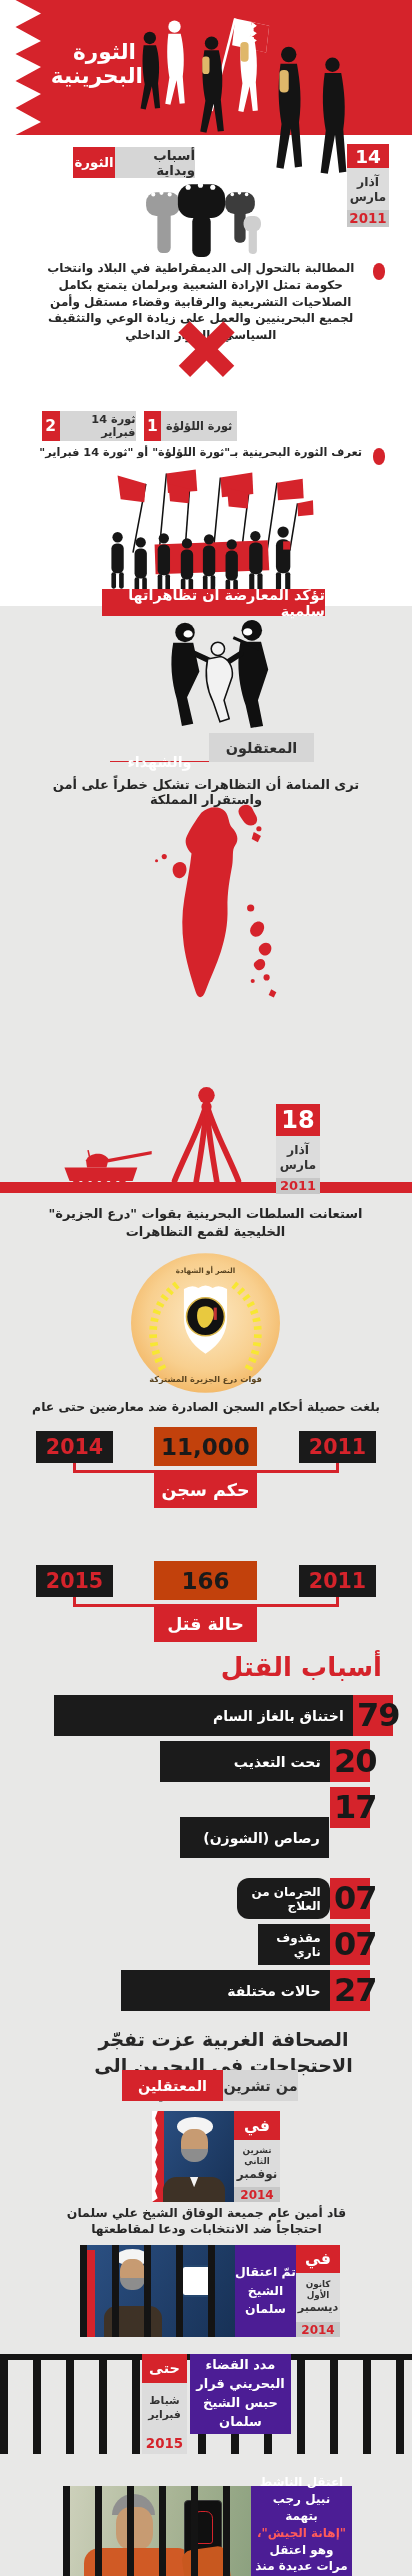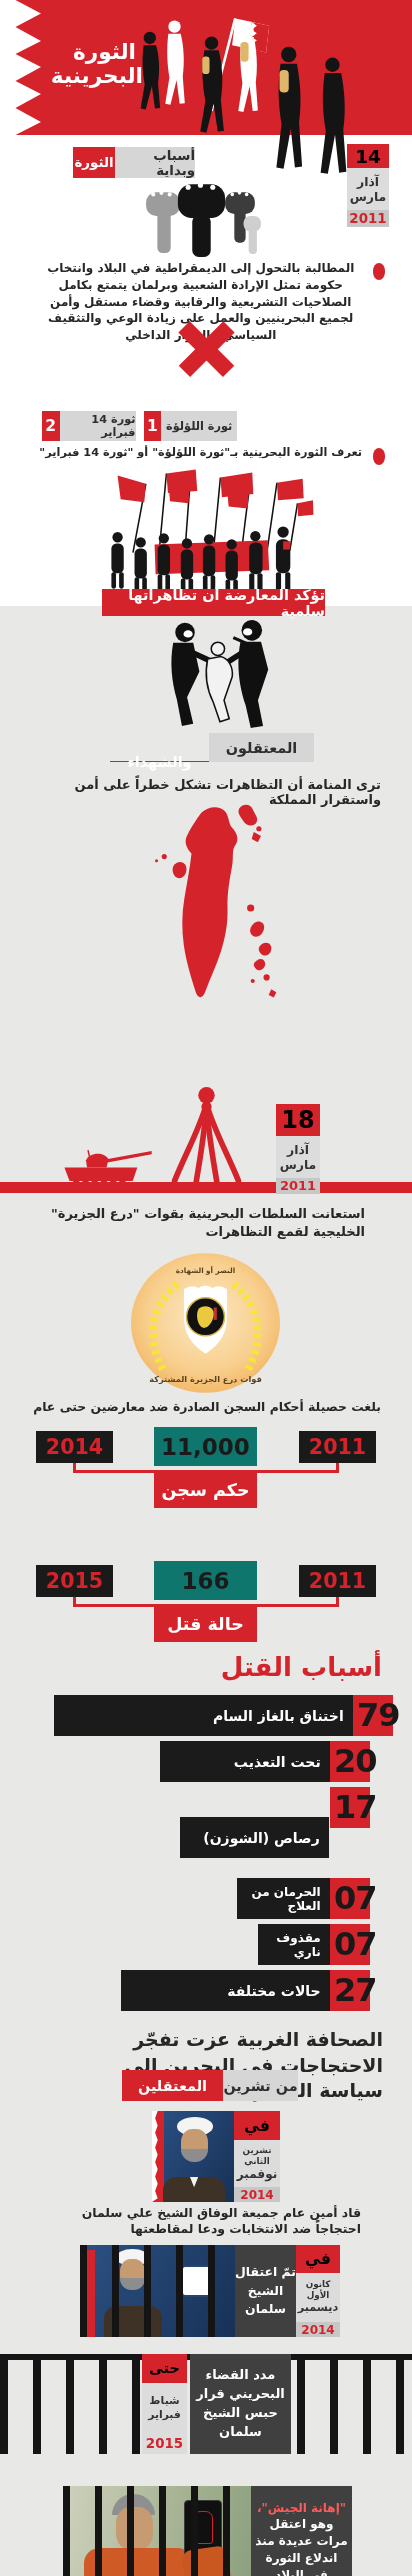--- a/index.html
+++ b/index.html
@@ -12,54 +12,54 @@
   .hero{position:absolute;top:0;left:0;width:412px;height:135px;background:#d5232b;}
   .zigzag{position:absolute;top:0;left:0;width:41px;height:135px;background:#ffffff;
     clip-path:polygon(0 0,15.5px 0,41px 13.4px,15.5px 27px,41px 41px,15.5px 54px,41px 67px,15.5px 81px,41px 94px,15.5px 108px,41px 122px,15.5px 135px,0 135px);}
   .hero-title{position:absolute;top:40px;left:66px;width:77px;color:#fff;font-weight:bold;font-size:21.6px;line-height:1.12;text-align:center;}
   
   .strip{display:flex;align-items:stretch;}
   .strip .red{background:#d5232b;color:#fff;font-weight:bold;display:flex;align-items:center;justify-content:center;}
   .strip .grey{background:#d6d6d6;color:#2e2e2e;font-weight:bold;display:flex;align-items:center;justify-content:center;}
   
   .dateblock{display:flex;flex-direction:column;text-align:center;}
-  .dateblock .d-day{background:#d5232b;color:#000000;font-weight:bold;display:flex;align-items:center;justify-content:center;text-align:right;}
+  .dateblock .d-day{background:#d5232b;color:#ffffff;font-weight:bold;display:flex;align-items:center;justify-content:center;text-align:right;}
   .dateblock .d-month{background:#dcdcdc;color:#333;font-weight:bold;display:flex;flex-direction:column;align-items:center;justify-content:center;line-height:1.25;}
   .dateblock .d-year{background:#c7c7c7;color:#d5232b;font-weight:bold;display:flex;align-items:center;justify-content:center;}
   
   .bullet-row{display:flex;direction:rtl;gap:6.2px;align-items:flex-start;}
   .bullet-dot{width:12.4px;height:16.5px;border-radius:50%;background:#d5232b;flex:0 0 auto;margin-top:3.1px;}
   .bullet-text{flex:1;color:#272727;font-weight:bold;font-size:12px;line-height:1.4;text-align:center;}
   
   .xmark{width:57px;height:57px;position:relative;}
   .xmark span{position:absolute;top:50%;left:-3.1px;width:63px;height:15.5px;background:#d5232b;}
   .xmark span:first-child{transform:translateY(-50%) rotate(45deg);}
   .xmark span:last-child{transform:translateY(-50%) rotate(-45deg);}
   
   .num-item{display:flex;}
   .num-item .nbox{width:17.5px;background:#d5232b;color:#fff;font-weight:bold;font-size:15.5px;display:flex;align-items:center;justify-content:center;}
   .num-item .nlabel{width:76px;background:#d6d6d6;color:#2e2e2e;font-weight:bold;font-size:11.3px;display:flex;align-items:center;justify-content:center;}
   .banner{position:absolute;left:102px;top:589px;width:223px;height:27px;background:#d5232b;color:#fff;font-weight:bold;font-size:14.4px;display:flex;align-items:center;justify-content:center;z-index:6;}
-  .centertext{color:#272727;font-weight:bold;text-align:right;}
+  .centertext{color:#272727;font-weight:bold;text-align:center;}
   
   .stat{position:absolute;width:340px;left:36px;}
   .stat .yearbox{position:absolute;top:3.6px;width:77px;height:32px;background:#1a1a1a;color:#d5232b;font-weight:bold;font-size:20.6px;display:flex;align-items:center;justify-content:center;}
-  .stat .valbox{position:absolute;left:118px;top:0;width:103px;height:39px;background:#0f766e;color:#1a1a1a;font-weight:bold;font-size:23px;display:flex;align-items:center;justify-content:center;}
+  .stat .valbox{position:absolute;left:118px;top:0;width:103px;height:39px;background:#c2410c;color:#1a1a1a;font-weight:bold;font-size:23px;display:flex;align-items:center;justify-content:center;}
   .stat .connector{position:absolute;left:37px;right:37px;top:32px;height:11.3px;border-left:3.6px solid #d5232b;border-right:3.6px solid #d5232b;border-bottom:3.6px solid #d5232b;}
   .stat .statlabel{position:absolute;left:118px;top:44px;width:103px;height:37px;background:#d5232b;color:#fff;font-weight:bold;font-size:17.5px;display:flex;align-items:center;justify-content:center;z-index:2;}
   
   .bar-row{position:absolute;left:0;width:412px;height:41px;}
   .bar-black{position:absolute;top:0;height:41px;background:#1b1b1b;color:#fff;direction:rtl;display:flex;align-items:center;justify-content:flex-start;padding-right:9.3px;box-sizing:border-box;font-weight:bold;font-size:14px;}
   .bar-sq{position:absolute;left:330px;top:0;width:40px;height:41px;background:#d5232b;}
   .bar-num{position:absolute;left:334px;top:1px;font-weight:bold;font-size:32px;color:#191919;letter-spacing:-1px;}
   
   .photo{position:relative;overflow:hidden;}
   .p-navy{background:linear-gradient(120deg,#2c5184,#173156);}
   .bars-overlay{position:absolute;top:0;bottom:0;left:0;right:0;background:repeating-linear-gradient(90deg,#141414 0 6.7px,rgba(0,0,0,0) 6.7px 32px);}
-  .blackbox{background:#404040;color:#fff;font-weight:bold;direction:rtl;text-align:center;display:flex;flex-direction:column;align-items:center;justify-content:center;}
+  .blackbox{background:#4c1d95;color:#fff;font-weight:bold;direction:rtl;text-align:center;display:flex;flex-direction:column;align-items:center;justify-content:center;}
   .band{position:absolute;left:0;right:0;top:2354px;height:100px;background:repeating-linear-gradient(90deg,#151515 0 8.2px,rgba(0,0,0,0) 8.2px 33px);}
   .band-topbar{position:absolute;left:0;right:0;top:0;height:6.2px;background:#151515;}
   .red-span{color:#ff5a5a;}
 </style>
 </head>
 <body>
 
 <div id="page">
   <div class="grey-bg"></div>
 
@@ -391,21 +391,21 @@
       <div class="bar-num">20</div>
     </div>
     <div class="bar-row" style="top:92px;">
       <div class="bar-black" style="left:180px;width:149px;margin-top:30px;">
           <span>رصاص (الشوزن)</span>
         </div>
       <div class="bar-sq"></div>
       <div class="bar-num">17</div>
     </div>
     <div class="bar-row" style="top:183px;">
-      <div class="bar-black" style="left:237px;width:93px;font-size:12px;">
+      <div class="bar-black" style="left:237px;width:93px;font-size:12px;border-radius:12px;">
           <span>الحرمان من العلاج</span>
         </div>
       <div class="bar-sq"></div>
       <div class="bar-num">07</div>
     </div>
     <div class="bar-row" style="top:229px;">
       <div class="bar-black" style="left:258px;width:72px;font-size:12px;">
           <span>مقذوف ناري</span>
         </div>
       <div class="bar-sq"></div>
@@ -473,34 +473,35 @@
   <div class="band">
     <div class="band-topbar"></div>
     <div class="dateblock abs" style="left:142px;top:0;width:45px;height:100px;background:#e8e8e7;">
       <div class="d-day ar" style="height:29px;font-size:14.4px;">حتى</div>
       <div class="d-month ar" style="height:50px;font-size:10.8px;">
         <span>شباط</span>
         <span>فبراير</span>
       </div>
       <div class="d-year" style="height:21.6px;font-size:13.4px;background:#dcdcdc;">2015</div>
     </div>
-    <div class="blackbox abs" style="left:190px;top:0;width:101px;height:100px;font-size:13px;line-height:1.45;padding:0 5.2px;box-sizing:border-box;">مدد القضاء البحريني قرار حبس الشيخ سلمان</div>
+    <div class="blackbox abs" style="left:190px;top:0;width:101px;height:80px;font-size:13px;line-height:1.45;padding:0 5.2px;box-sizing:border-box;">مدد القضاء البحريني قرار حبس الشيخ سلمان</div>
   </div>
 
   <div class="abs" style="left:63px;top:2486px;display:flex;">
     <div class="photo" style="width:188px;height:111px;background:linear-gradient(100deg,#cfd2bd,#a8b495 55%,#8ba07e);">
       <div class="abs" style="left:49px;top:8.2px;width:43px;height:20.6px;background:#8f8f8f;border-radius:21.6px 21.6px 0 0;"></div>
       <div class="abs" style="left:53px;top:20.6px;width:37px;height:43px;background:#c79b72;border-radius:38%;"></div>
       <div class="abs" style="left:20.6px;top:62px;width:109px;height:49px;background:#d05a25;border-radius:15.5px 15.5px 0 0;"></div>
       <div class="abs" style="right:29px;top:14.4px;width:38px;height:58px;background:#101010;border-radius:4.1px;border:1.5px solid #3a3a3a;box-sizing:border-box;">
         <div class="abs" style="left:8.2px;top:9.3px;width:17.5px;height:31px;border:1.5px solid #d5232b;border-radius:7.2px 7.2px 3.1px 3.1px;"></div>
       </div>
       <div class="abs" style="right:20.6px;top:62px;width:46px;height:49px;background:#c8581f;border-radius:10.3px 10.3px 0 0;transform:rotate(-8deg);"></div>
       <div class="bars-overlay"></div>
     </div>
     <div class="blackbox" style="width:101px;height:111px;font-size:12px;line-height: 1.4;padding:0 4.1px;box-sizing:border-box;">
+      <span>اعتقل الناشط نبيل رجب بتهمة</span>
       <span class="red-span">"إهانة الجيش"،</span>
       <span>وهو اعتقل مرات عديدة منذ اندلاع الثورة في البلاد</span>
     </div>
   </div>
 
 </div>
 
 
 </body></html>

